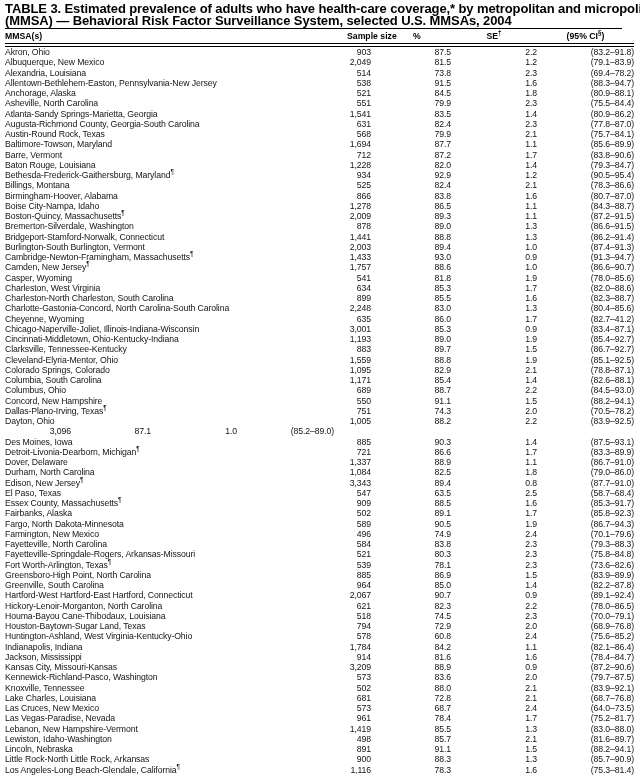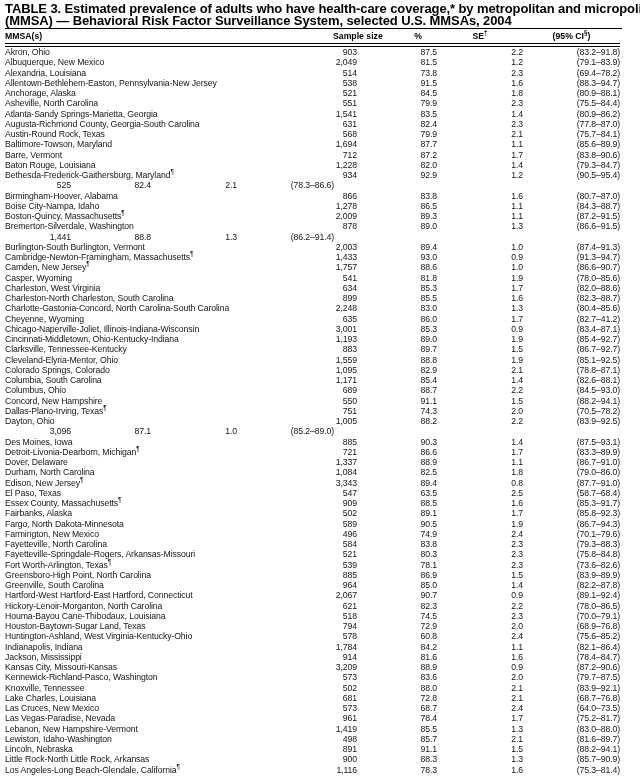--- a/index.html
+++ b/index.html
@@ -7,32 +7,32 @@
     width: 640px; height: 781px;
     background: #ffffff;
     color: #141414;
     font-family: "Liberation Sans", sans-serif;
     -webkit-font-smoothing: antialiased;
     overflow: hidden;
   }
   .page { padding: 3px 3px 0 5px; }
   .title { font-weight: bold; font-size: 13px; line-height: 11.5px; letter-spacing: -0.1px; white-space: nowrap; color: #000; }
   .title-rule { border-top: 1px solid #000; margin-top: 2px; margin-right: 15px; }
-  .table-area { margin-right: 17px; }
+  .table-area { margin-right: 3px; }
   .row { display: flex; align-items: baseline; white-space: nowrap; }
   .head-row { height: 14px; line-height: 14px; font-weight: bold; font-size: 8.7px; color: #000; }
   .double-rule { height: 2px; border-top: 1px solid #000; border-bottom: 1px solid #000; }
   .tbody .row { height: 10.26px; line-height: 10.26px; font-size: 8.7px; letter-spacing: -0.1px; }
   .c { display: block; overflow: visible; }
   .c.name   { flex: 1 1 auto; text-align: left; }
   .c.sample { width: 66px; flex: 0 0 66px; text-align: right; }
   .c.pct    { width: 80px; flex: 0 0 80px; text-align: right; }
   .c.se     { width: 86px; flex: 0 0 86px; text-align: right; }
   .c.ci     { width: 97px; flex: 0 0 97px; text-align: right; }
-  .head-row .c.sample, .head-row .c.pct { text-align: center; padding-left: 28px; width: 38px; flex: 0 0 38px; }
+  .head-row .c.sample, .head-row .c.pct { text-align: left; padding-left: 28px; width: 38px; flex: 0 0 38px; }
   .head-row .c.se, .head-row .c.ci { text-align: center; }
   .sup { font-size: 6.3px; vertical-align: super; line-height: 0; letter-spacing: 0; }
 </style>
 </head>
 <body>
 
 <div class="page">
 
   <div class="title">
     <div>TABLE 3. Estimated prevalence of adults who have health-care coverage,* by metropolitan and micropolitan statistical area</div>
@@ -139,20 +139,21 @@
           <span class="c ci">(79.3–84.7)</span>
         </div>
         <div class="row">
           <span class="c name">Bethesda-Frederick-Gaithersburg, Maryland<sup class="sup">¶</sup></span>
           <span class="c sample">934</span>
           <span class="c pct">92.9</span>
           <span class="c se">1.2</span>
           <span class="c ci">(90.5–95.4)</span>
         </div>
         <div class="row">
+          <span class="c name">Billings, Montana</span>
           <span class="c sample">525</span>
           <span class="c pct">82.4</span>
           <span class="c se">2.1</span>
           <span class="c ci">(78.3–86.6)</span>
         </div>
         <div class="row">
           <span class="c name">Birmingham-Hoover, Alabama</span>
           <span class="c sample">866</span>
           <span class="c pct">83.8</span>
           <span class="c se">1.6</span>
@@ -173,20 +174,21 @@
           <span class="c ci">(87.2–91.5)</span>
         </div>
         <div class="row">
           <span class="c name">Bremerton-Silverdale, Washington</span>
           <span class="c sample">878</span>
           <span class="c pct">89.0</span>
           <span class="c se">1.3</span>
           <span class="c ci">(86.6–91.5)</span>
         </div>
         <div class="row">
+          <span class="c name">Bridgeport-Stamford-Norwalk, Connecticut</span>
           <span class="c sample">1,441</span>
           <span class="c pct">88.8</span>
           <span class="c se">1.3</span>
           <span class="c ci">(86.2–91.4)</span>
         </div>
         <div class="row">
           <span class="c name">Burlington-South Burlington, Vermont</span>
           <span class="c sample">2,003</span>
           <span class="c pct">89.4</span>
           <span class="c se">1.0</span>

